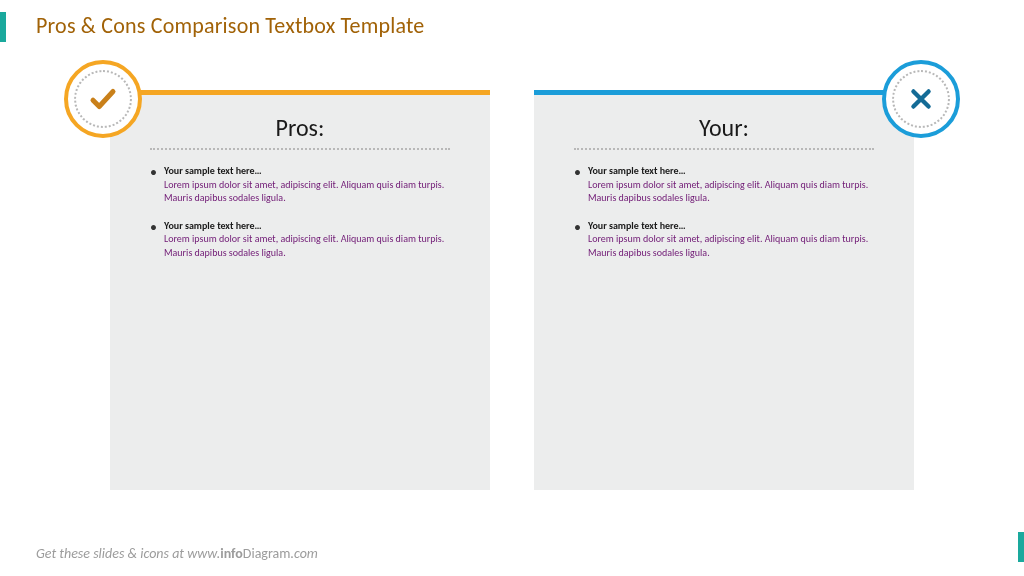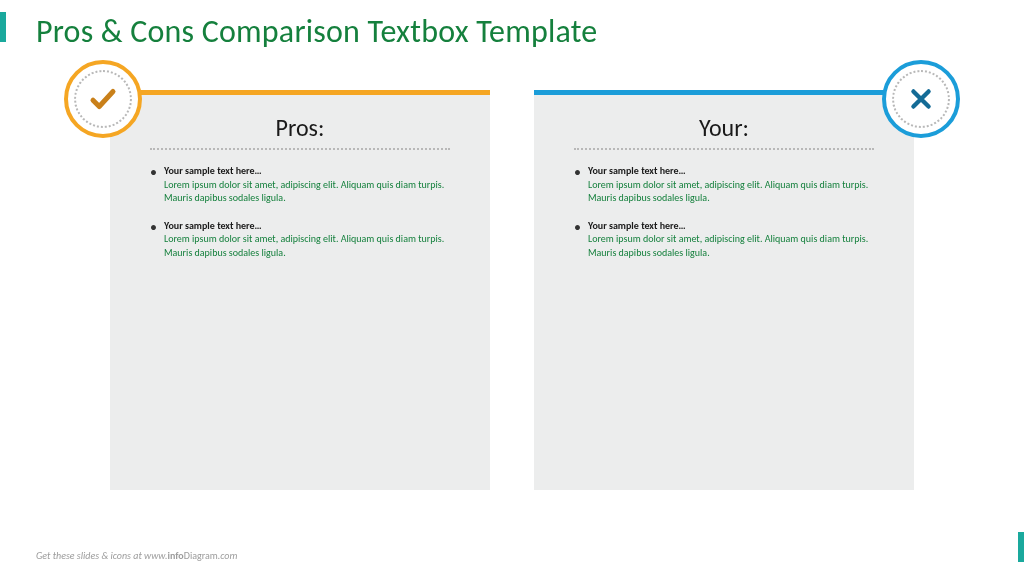--- a/index.html
+++ b/index.html
@@ -19,23 +19,23 @@
   }
   .right-accent {
     position: absolute;
     right: 0; bottom: 14px;
     width: 6px; height: 30px;
     background: #1aa99d;
   }
   .title {
     position: absolute;
     left: 36px; top: 12px;
-    font-size: 32px;
+    font-size: 22px;
     font-weight: 400;
-    color: #15803d;
+    color: #a16207;
     letter-spacing: 0.2px;
   }
   .panels {
     position: absolute;
     left: 0; right: 0;
     top: 90px;
     display: flex;
     justify-content: center;
     gap: 44px;
   }
@@ -85,21 +85,21 @@
     font-size: 14px;
     color: #333;
   }
   .bullet-title {
     font-weight: 700;
     color: #1a1a1a;
     display: block;
   }
   .bullet-body {
     display: block;
-    color: #15803d;
+    color: #701a75;
   }
   .badge {
     position: absolute;
     top: -30px;
     width: 78px; height: 78px;
     border-radius: 50%;
     background: #ffffff;
     display: flex;
     align-items: center;
     justify-content: center;
@@ -117,21 +117,21 @@
   .badge svg { display: block; }
   .connector {
     position: absolute;
     width: 20px; height: 4px;
   }
   .connector.orange { background: #f5a623; top: 2px; left: -20px; }
   .connector.blue   { background: #1b9dd9; top: 2px; right: -20px; }
   .footer {
     position: absolute;
     left: 36px; bottom: 14px;
-    font-size: 10px;
+    font-size: 14px;
     color: #9c9c9c;
     font-style: italic;
     text-align: right;
   }
   .footer .brand-a { font-weight: 700; font-style: normal; }
   .footer .brand-b { font-weight: 400; font-style: normal; }
 </style>
 </head>
 <body>
 

